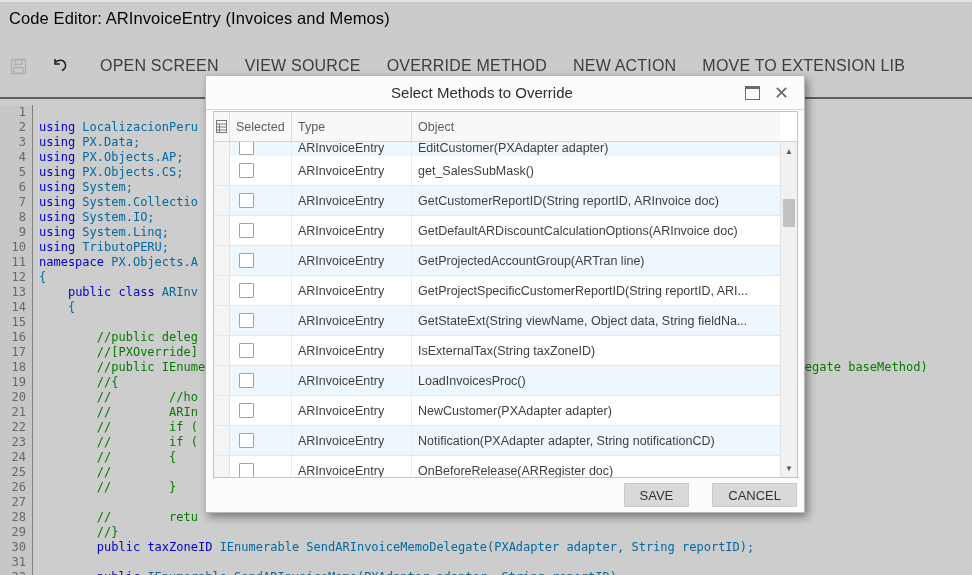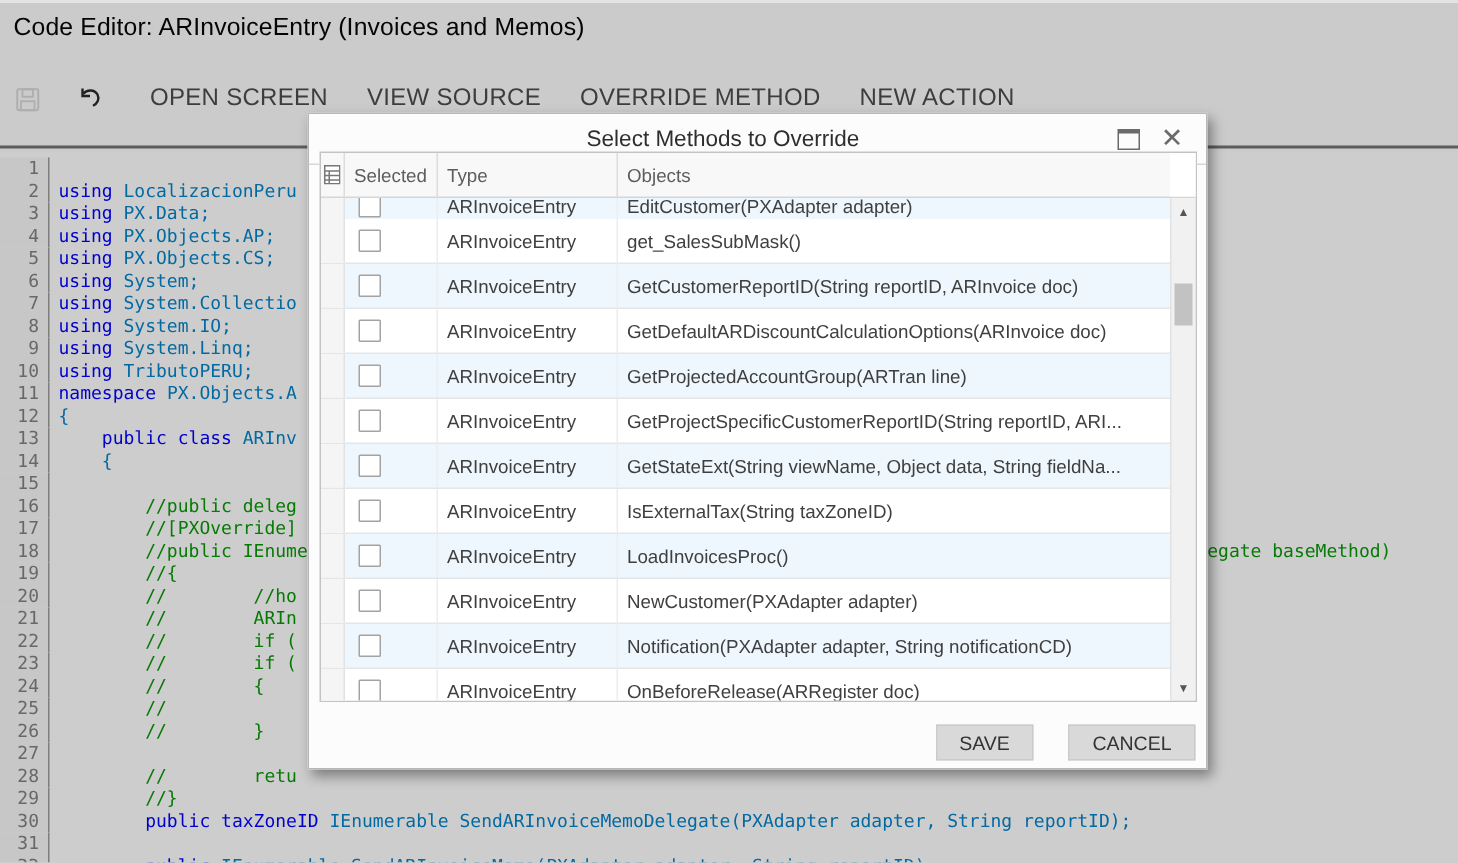--- a/index.html
+++ b/index.html
@@ -30,21 +30,21 @@
   .ccode .p{color:#0369a1;}
   
   .dialog{position:absolute;left:205px;top:75px;width:600px;height:438px;background:#fcfcfc;
     border:1px solid #b7b7b7;box-sizing:border-box;box-shadow:3px 4px 8px rgba(0,0,0,0.40);z-index:10;}
   .dlg-header{height:33px;display:flex;align-items:center;border-bottom:1px solid #d8d8d8;}
   .dlg-title{font-size:15px;color:#2e2e2e;padding-left:13px;flex:1;text-align:center;}
   .dlg-icons{display:flex;align-items:center;gap:14px;margin-right:15px;}
   .ico-max{width:13px;height:10px;border:1px solid #6b6b6b;border-top:3px solid #6b6b6b;box-sizing:content-box;cursor:pointer;}
   .ico-close{font-size:18px;line-height:14px;color:#6b6b6b;cursor:pointer;font-family:"DejaVu Sans",sans-serif;}
   
-  .grid{position:absolute;left:7px;top:25px;width:585px;height:367px;border:1px solid #c3c3c3;box-sizing:border-box;display:flex;flex-direction:column;background:#fff;}
+  .grid{position:absolute;left:7px;top:35px;width:585px;height:367px;border:1px solid #c3c3c3;box-sizing:border-box;display:flex;flex-direction:column;background:#fff;}
   .ghead{height:30px;flex:none;display:flex;background:#f8f8f8;border-bottom:1px solid #d6d6d6;box-sizing:border-box;align-items:center;}
   .ghead .hcell{font-size:12.5px;color:#5d5d5d;height:100%;display:flex;align-items:center;box-sizing:border-box;}
   .h-rowhdr{width:16px;flex:none;border-right:1px solid #dcdcdc;justify-content:center;}
   .h-select{width:62px;flex:none;border-right:1px solid #dcdcdc;padding-left:6px;}
   .h-select span{display:block;width:48px;overflow:hidden;white-space:nowrap;}
   .h-type{width:120px;flex:none;border-right:1px solid #dcdcdc;padding-left:6px;}
   .h-method{flex:1;padding-left:6px;}
   .h-scroll{width:17px;flex:none;background:#fff;}
   .gbody{flex:1;display:flex;overflow:hidden;}
   #grid-rows{flex:1;overflow:hidden;}
@@ -89,20 +89,21 @@
     <svg width="18" height="16" viewBox="0 0 18 16">
       <path d="M4.5 4.5 C 7 1.5, 12 1.5, 14 5 C 15.5 8, 14 11, 11 12.5" fill="none" stroke="#222" stroke-width="1.6"></path>
       <path d="M4 1 L4 6 L9 6" fill="none" stroke="#222" stroke-width="1.6"></path>
     </svg>
   </div>
   <div id="toolbar-items">
       <span class="tb-item">OPEN SCREEN</span>
       <span class="tb-item">VIEW SOURCE</span>
       <span class="tb-item">OVERRIDE METHOD</span>
       <span class="tb-item">NEW ACTION</span>
+      <span class="tb-item">MOVE TO EXTENSION LIB</span>
     </div>
 </div>
 
 <div class="editor">
   <div id="editor-lines">
       <div class="cline"><span class="lnum">1</span><span class="ccode"></span></div>
       <div class="cline"><span class="lnum">2</span><span class="ccode"><span class="k">using</span><span class="p"> LocalizacionPeru</span></span></div>
       <div class="cline"><span class="lnum">3</span><span class="ccode"><span class="k">using</span><span class="p"> PX.Data;</span></span></div>
       <div class="cline"><span class="lnum">4</span><span class="ccode"><span class="k">using</span><span class="p"> PX.Objects.AP;</span></span></div>
       <div class="cline"><span class="lnum">5</span><span class="ccode"><span class="k">using</span><span class="p"> PX.Objects.CS;</span></span></div>
@@ -156,21 +157,21 @@
           <line x1="3.5" y1="4" x2="3.5" y2="12.5" stroke="#777"></line>
         </svg>
       </div>
       <div class="hcell h-select">
           <span>Selected</span>
         </div>
       <div class="hcell h-type">
           <span>Type</span>
         </div>
       <div class="hcell h-method">
-          <span>Objects</span>
+          <span>Object</span>
         </div>
       <div class="hcell h-scroll"></div>
     </div>
     <div class="gbody">
       <div id="grid-rows">
           <div class="partial-clip">
             <div class="grow alt">
               <div class="cell-rowhdr"></div>
               <div class="cell-select">
                 <div class="cb"></div>

